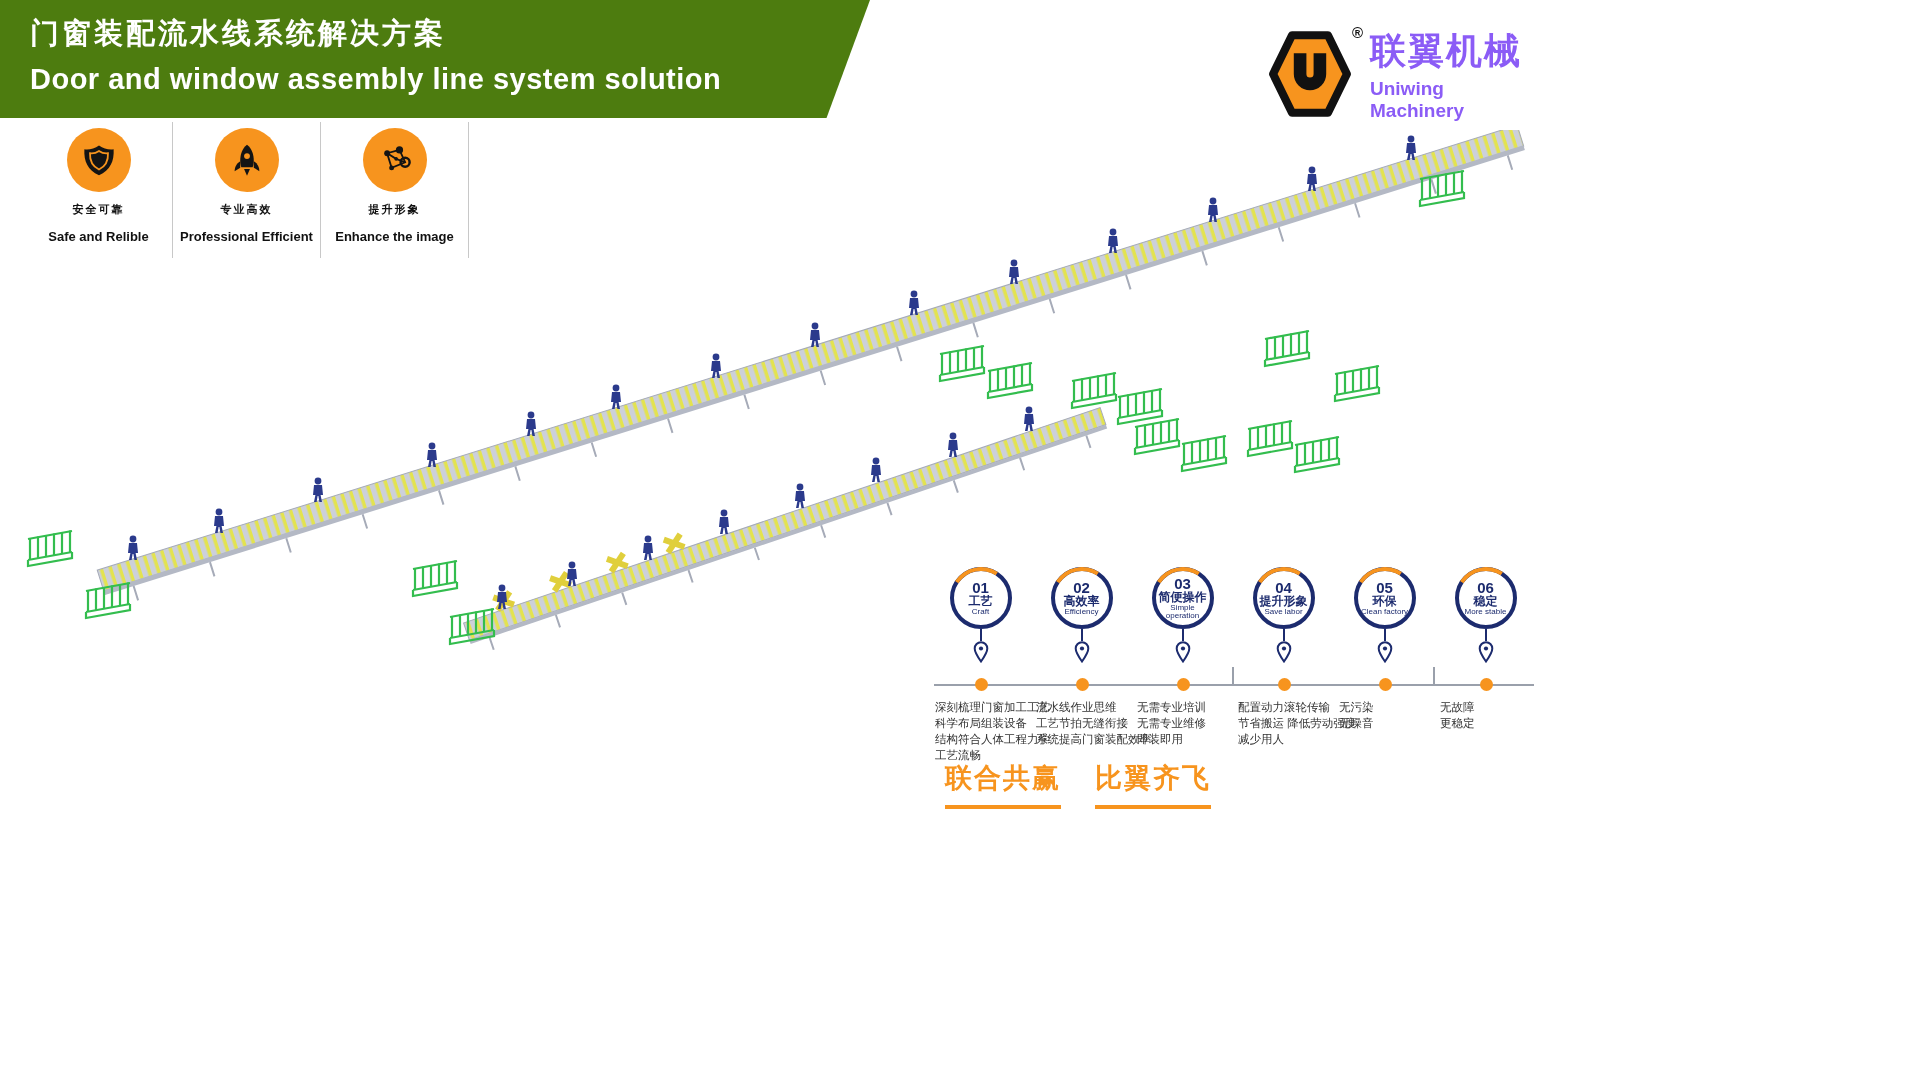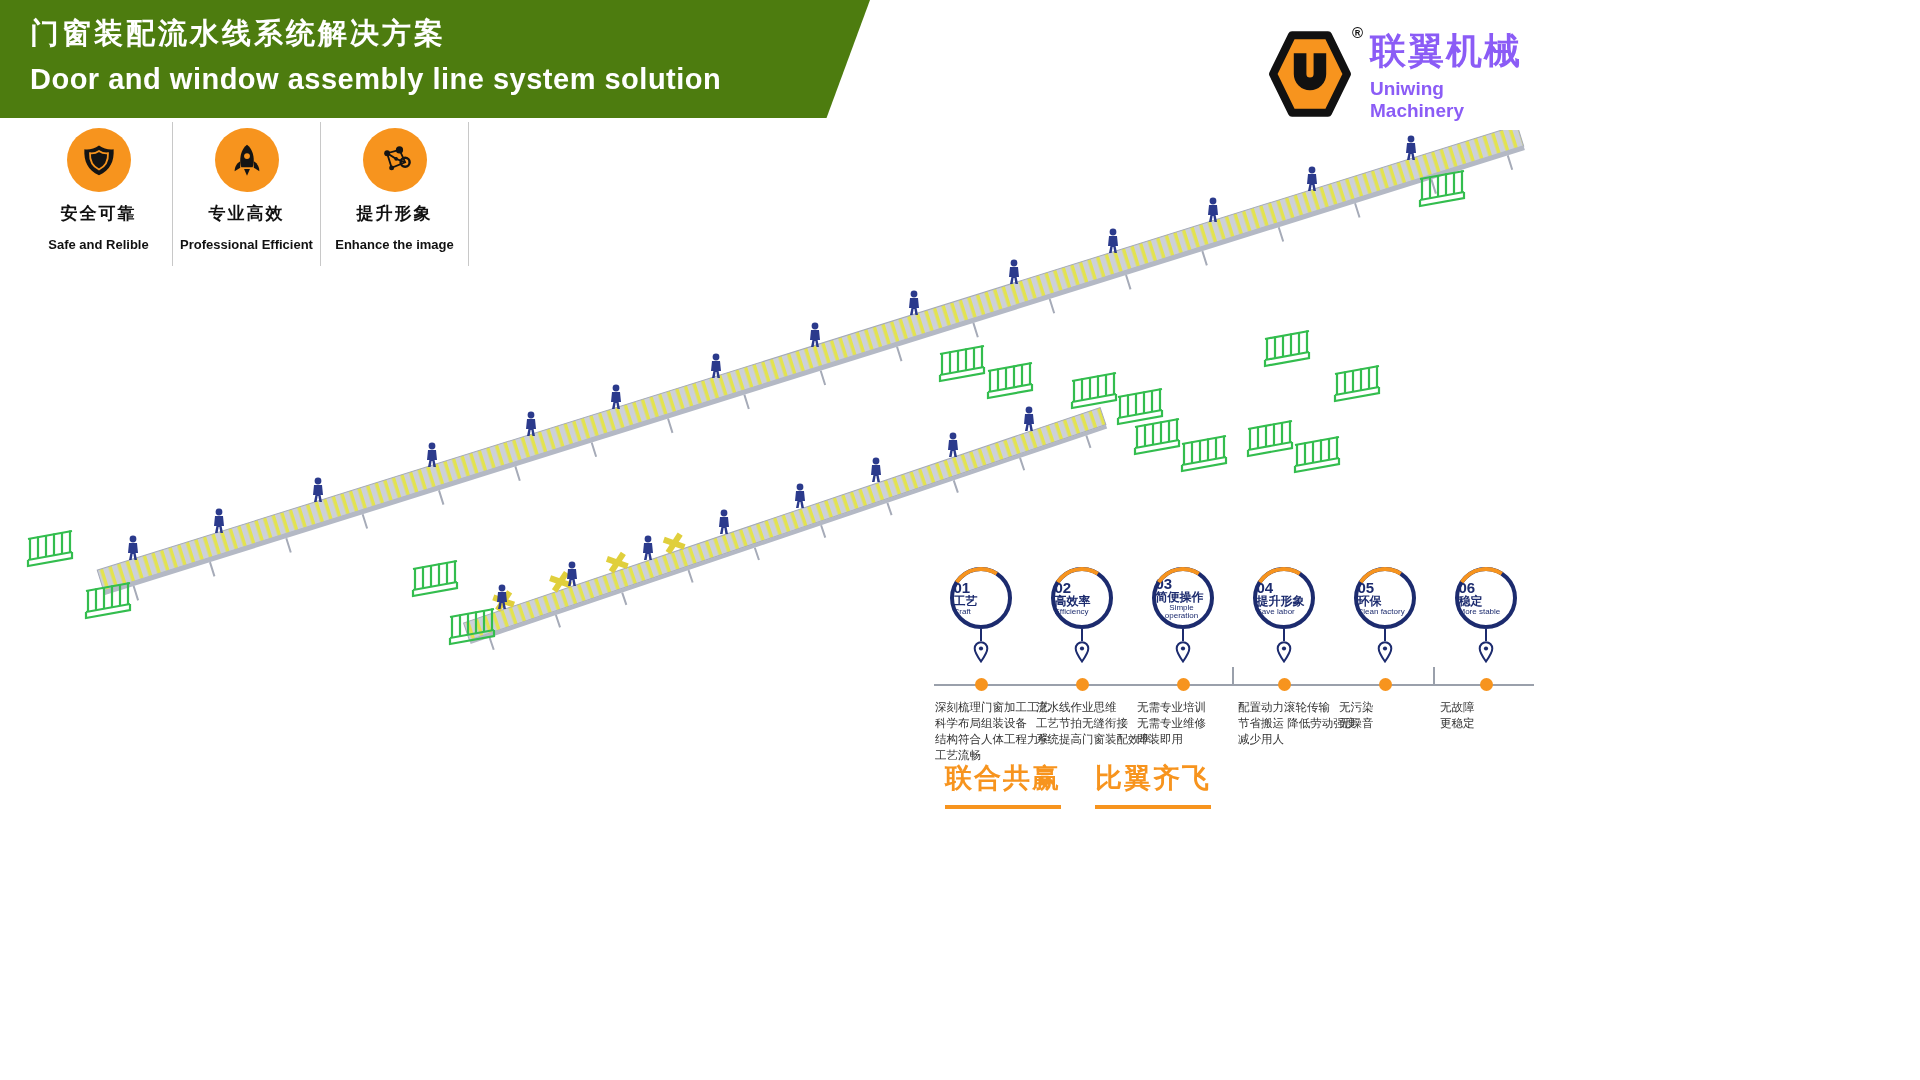--- a/index.html
+++ b/index.html
@@ -21,36 +21,36 @@
   .reg { position:absolute; left:1352px; top:24px; font-size:15px; font-weight:700; color:#111; }
   .logo-text { margin-left:12px; color:#8b5cf6; }
   .logo-zh { font-size:36px; font-weight:700; letter-spacing:2px; }
   .logo-en { font-size:19px; font-weight:700; margin-top:2px; }
 
   
   .features { position:absolute; left:25px; top:122px; display:flex; }
   .feature { width:148px; padding:6px 0 14px 0; text-align:center; border-right:1px solid #c8c8c8; }
   .feature-circle { width:64px; height:64px; border-radius:50%; background:#F7941E;
     margin:0 auto 10px auto; display:flex; align-items:center; justify-content:center; }
-  .feature-zh { font-size:17px; font-weight:700; color:#111; letter-spacing:2px; }
+  .feature-zh { font-size:11px; font-weight:700; color:#111; letter-spacing:2px; }
   .feature-en { font-size:13px; font-weight:700; color:#111; margin-top:12px; }
 
   
   .illustration { position:absolute; left:0; top:130px; width:1560px; height:560px;
     pointer-events:none; }
 
   
   .timeline { position:absolute; left:930px; top:565px; width:606px; }
   .axis { position:absolute; left:4px; top:119px; width:600px; height:2px; background:#9aa0ab; }
   .axis-tick { position:absolute; top:102px; width:2px; height:19px; background:#9aa0ab; }
   .tick-a { left:302px; } .tick-b { left:503px; }
   .tcols { display:flex; }
   .tcol { position:relative; width:101px; display:flex; flex-direction:column; align-items:center; padding-top:2px; }
   .ring { position:relative; width:62px; height:62px; border:4px solid #1C2B6E; border-radius:50%;
-    background:#fff; display:flex; flex-direction:column; align-items:flex-start; justify-content:center; }
+    background:#fff; display:flex; flex-direction:column; align-items:center; justify-content:center; }
   .arc { position:absolute; inset:-4px; border:4px solid transparent; border-top-color:#F7941E;
     border-radius:50%; transform:rotate(-12deg); }
   .num { font-size:15px; font-weight:700; color:#1C2B6E; line-height:15px; }
   .tzh { font-size:12px; font-weight:700; color:#1C2B6E; line-height:13px; white-space:nowrap; }
   .ten { font-size:8px; color:#1C2B6E; line-height:8px; text-align:center; max-width:52px; }
   .stem { width:2px; height:12px; background:#1C2B6E; }
   .pin { display:block; }
   .dot { position:absolute; left:50%; top:113px; width:13px; height:13px; margin-left:-6px;
     border-radius:50%; background:#F7941E; }
   .details { margin-top:36px; width:100%; padding-left:5px; align-self:flex-start; }

